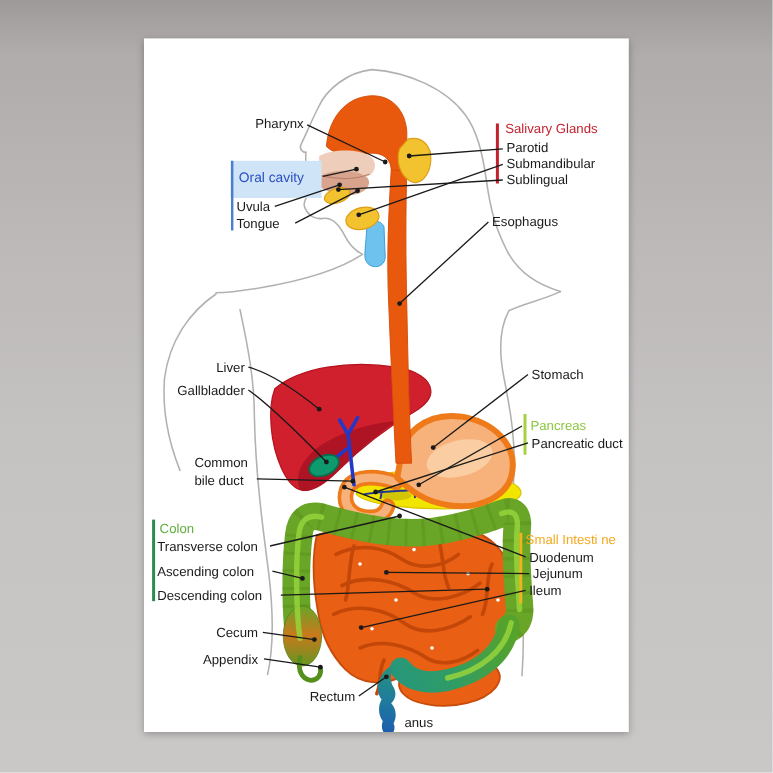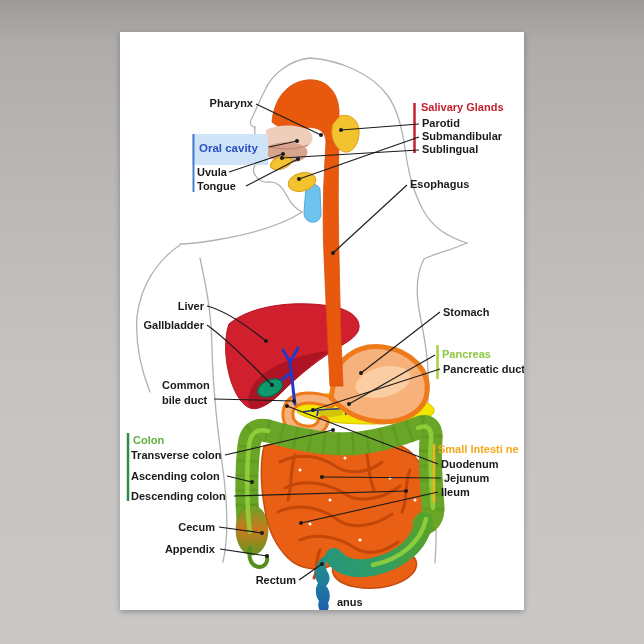--- a/index.html
+++ b/index.html
@@ -1,20 +1,19 @@
 <!DOCTYPE html>
 <html><head>
 <meta charset="utf-8">
 <style>
   html,body{margin:0;padding:0;}
   .scene{
     position:relative;width:644px;height:644px;overflow:hidden;
     background:linear-gradient(180deg,#9e9a9a 0%,#b0acac 7%,#bcb8b8 30%,#c6c3c3 60%,#cac7c7 100%);
     font-family:"Liberation Sans",sans-serif;
-    font-weight:bold;
   }
   .poster{
     position:absolute;left:120px;top:32px;width:404px;height:578px;
     background:#ffffff;box-shadow:0 2px 6px rgba(0,0,0,0.28);
   }
   svg{display:block;}
   .lbl{font-family:"Liberation Sans",sans-serif;font-size:11px;}
   .lbl-big{font-family:"Liberation Sans",sans-serif;font-size:11.5px;}
   .black{fill:#1a1a1a;}
   .end{text-anchor:end;}

